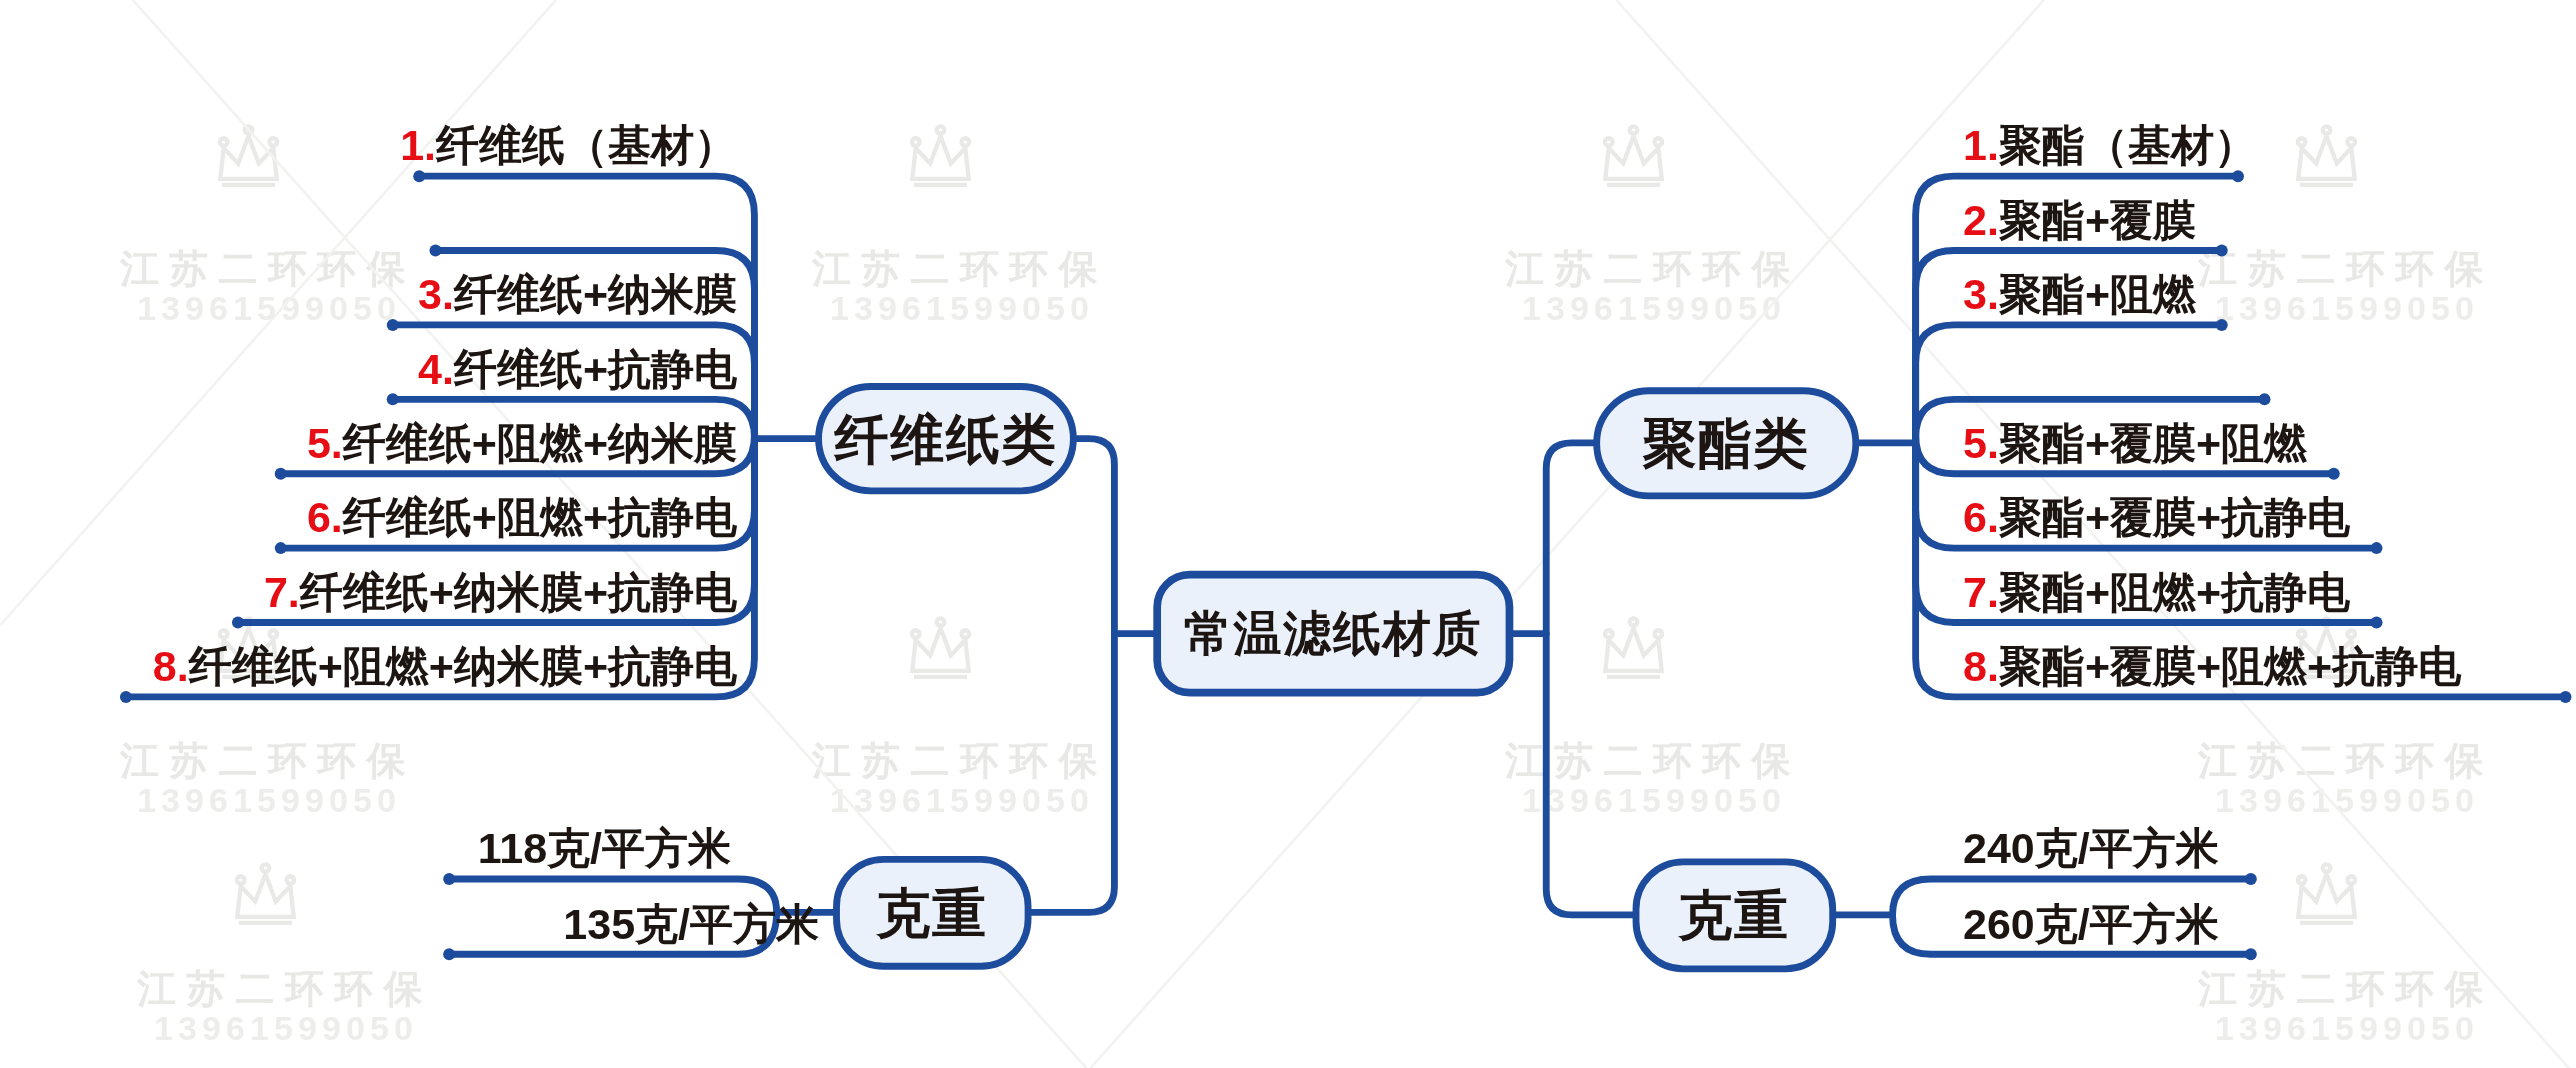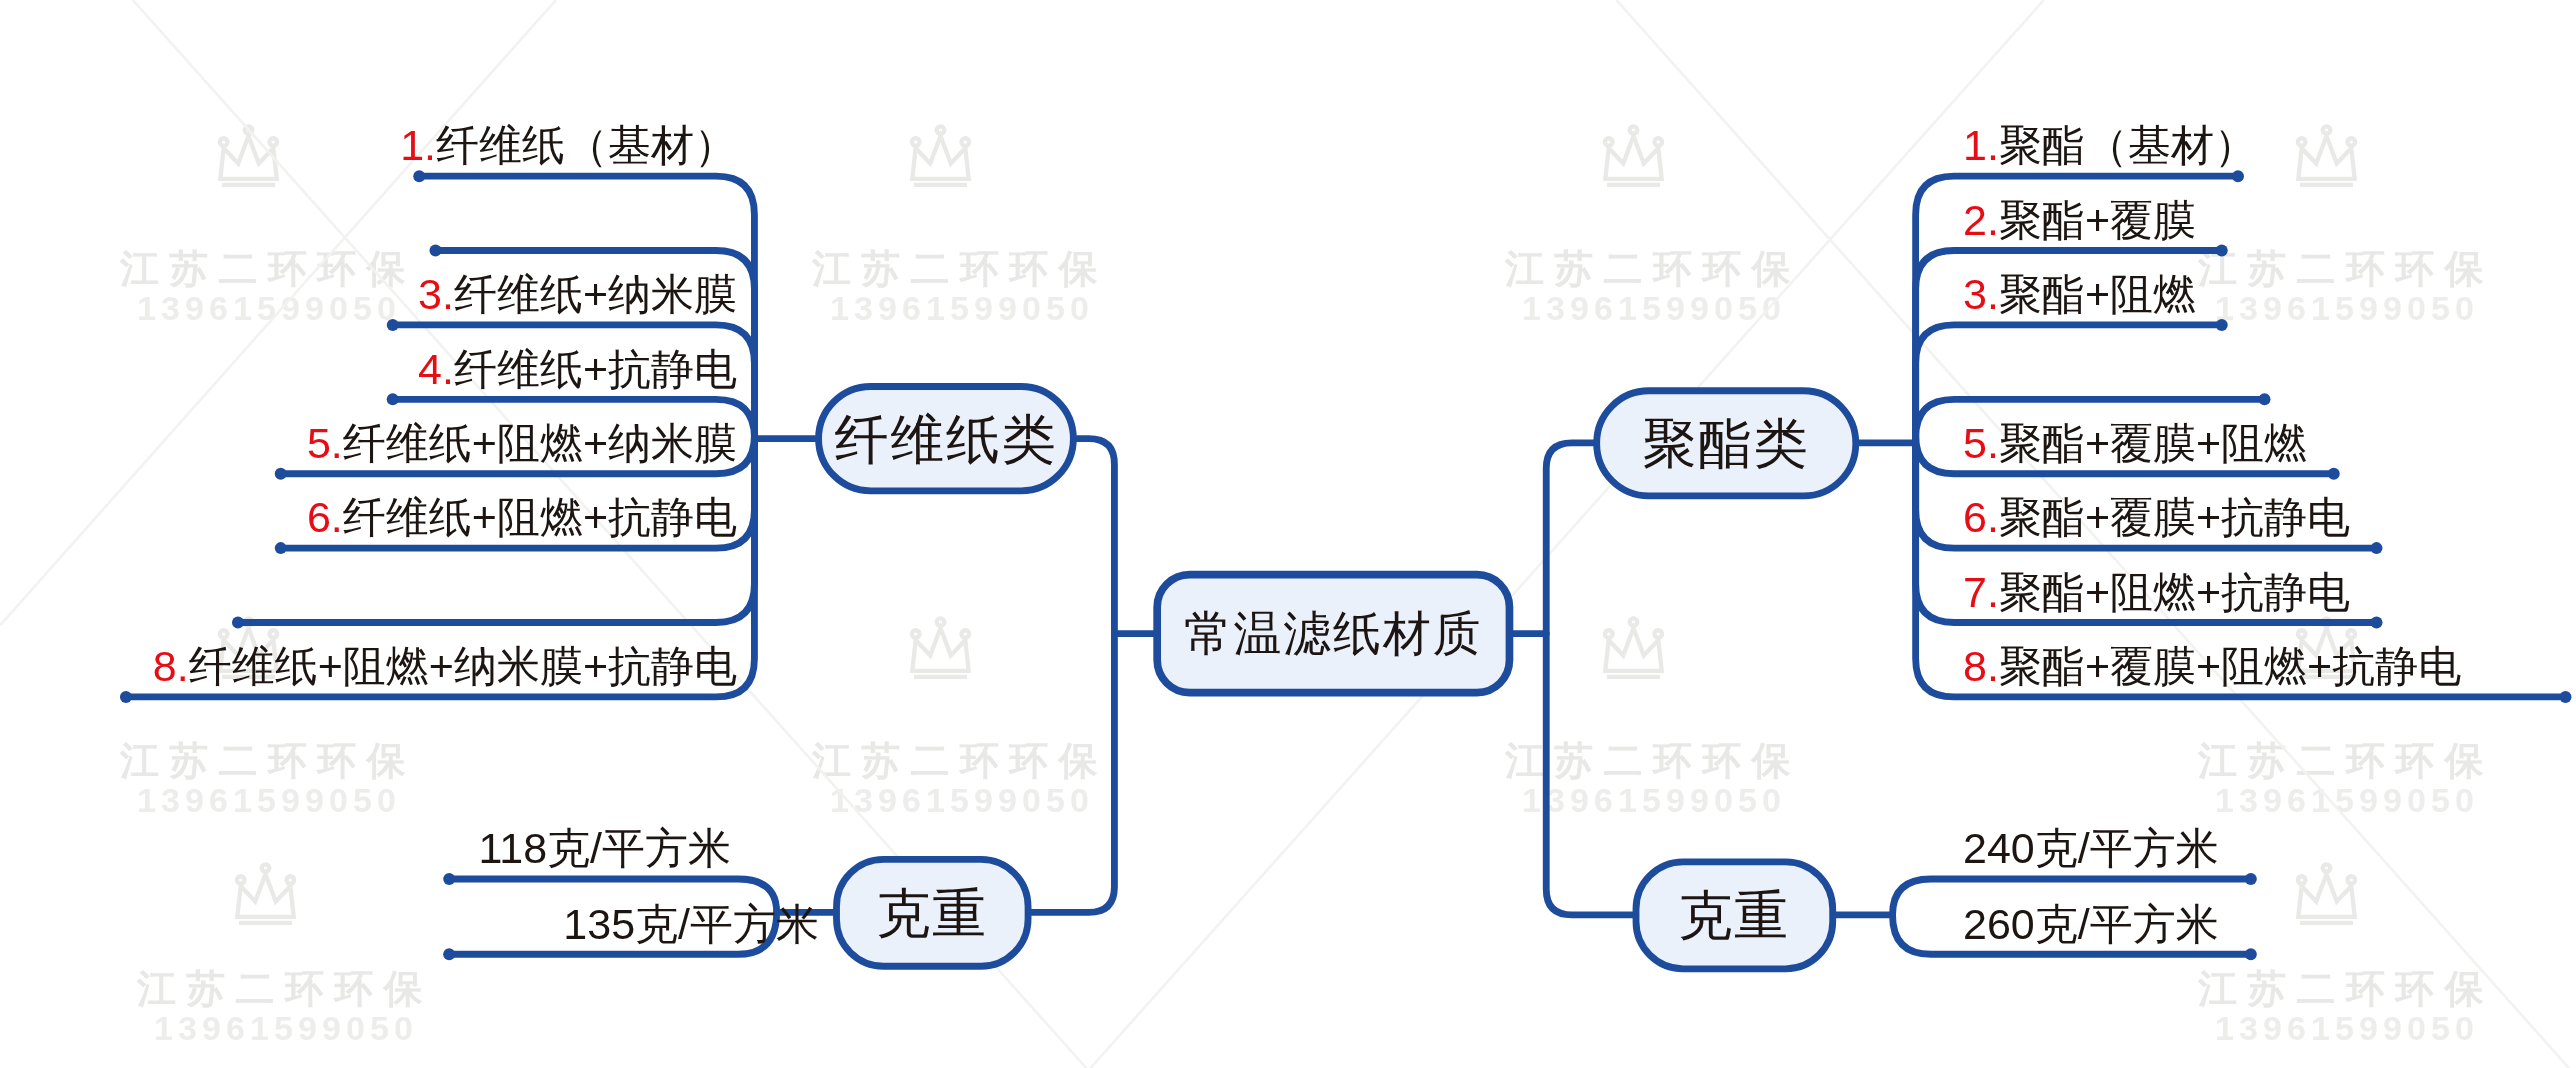--- a/index.html
+++ b/index.html
@@ -6,21 +6,21 @@
   #canvas{
     position:relative;width:2576px;height:1068px;overflow:hidden;
     font-family:"Liberation Sans","DejaVu Sans",sans-serif;
     background:#ffffff;
   }
   svg.layer{position:absolute;left:0;top:0;z-index:2;}
   .wm{position:absolute;z-index:1;color:#e8e8e6;white-space:nowrap;}
   .wm-company{font-size:39px;font-weight:bold;letter-spacing:10.3px;}
   .wm-phone{font-size:34px;color:#ededeb;letter-spacing:5.1px;font-weight:bold;}
   .wm-crown{position:absolute;z-index:1;}
-  .txt{position:absolute;z-index:3;white-space:nowrap;line-height:1;color:#1c1512;font-weight:normal;}
+  .txt{position:absolute;z-index:3;white-space:nowrap;line-height:1;color:#1c1512;font-weight:bold;}
   .item{font-size:43px;}
   .item .num{color:#e60d15;}
   .node-label{transform:translate(-50%,-50%);text-align:center;}
   .lbl-branch{font-size:54px;letter-spacing:1.7px;}
   .lbl-center{font-size:48px;letter-spacing:1.7px;}
   .weight{font-size:43px;}
   .r-align{text-align:right;}
 </style>
 </head>
 <body>
@@ -219,20 +219,21 @@
   <div class="txt node-label lbl-branch" style="left:946px;top:439px">纤维纸类</div>
   <div class="txt node-label lbl-branch" style="left:1726px;top:443px">聚酯类</div>
   <div class="txt node-label lbl-branch" style="left:932px;top:913px">克重</div>
   <div class="txt node-label lbl-branch" style="left:1734px;top:915px">克重</div>
 
   <div class="txt item r-align" style="right:1839px;bottom:901px"><span class="num">1.</span><span>纤维纸（基材）</span></div>
   <div class="txt item r-align" style="right:1839px;bottom:752px"><span class="num">3.</span><span>纤维纸+纳米膜</span></div>
   <div class="txt item r-align" style="right:1839px;bottom:677px"><span class="num">4.</span><span>纤维纸+抗静电</span></div>
   <div class="txt item r-align" style="right:1839px;bottom:603px"><span class="num">5.</span><span>纤维纸+阻燃+纳米膜</span></div>
   <div class="txt item r-align" style="right:1839px;bottom:529px"><span class="num">6.</span><span>纤维纸+阻燃+抗静电</span></div>
+  <div class="txt item r-align" style="right:1839px;bottom:454px"><span class="num">7.</span><span>纤维纸+纳米膜+抗静电</span></div>
   <div class="txt item r-align" style="right:1839px;bottom:380px"><span class="num">8.</span><span>纤维纸+阻燃+纳米膜+抗静电</span></div>
 
   <div class="txt item" style="left:1963px;bottom:901px"><span class="num">1.</span><span>聚酯（基材）</span></div>
   <div class="txt item" style="left:1963px;bottom:826px"><span class="num">2.</span><span>聚酯+覆膜</span></div>
   <div class="txt item" style="left:1963px;bottom:752px"><span class="num">3.</span><span>聚酯+阻燃</span></div>
   <div class="txt item" style="left:1963px;bottom:603px"><span class="num">5.</span><span>聚酯+覆膜+阻燃</span></div>
   <div class="txt item" style="left:1963px;bottom:529px"><span class="num">6.</span><span>聚酯+覆膜+抗静电</span></div>
   <div class="txt item" style="left:1963px;bottom:454px"><span class="num">7.</span><span>聚酯+阻燃+抗静电</span></div>
   <div class="txt item" style="left:1963px;bottom:380px"><span class="num">8.</span><span>聚酯+覆膜+阻燃+抗静电</span></div>
 

